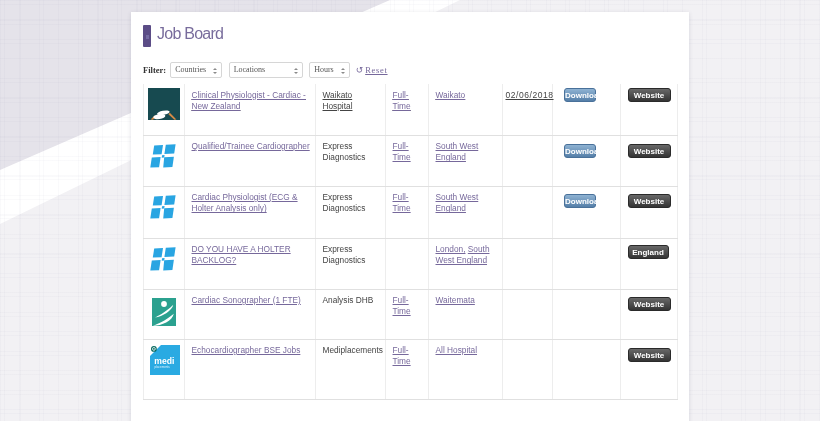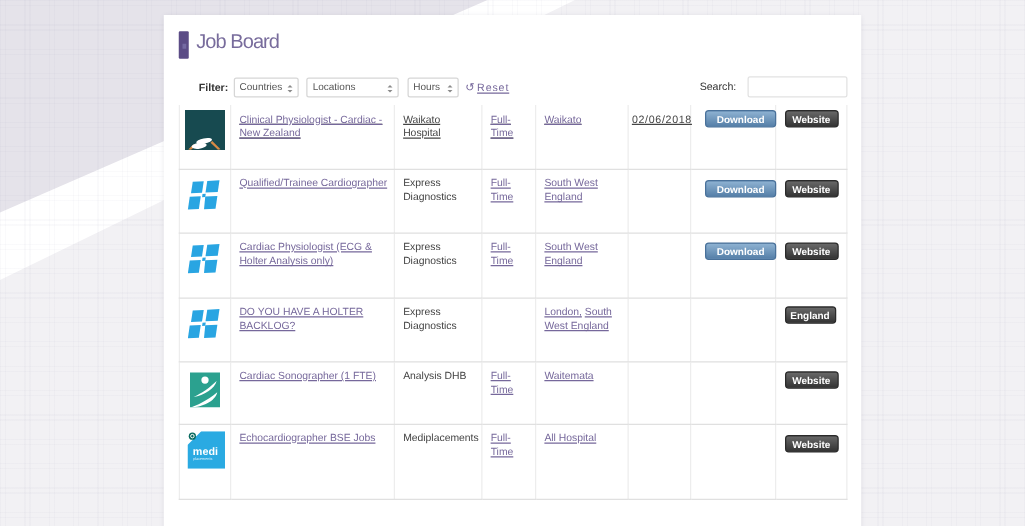--- a/index.html
+++ b/index.html
@@ -21,21 +21,21 @@
   background:#ffffff;
   clip-path:polygon(390px 0, 460px 0, 0 224px, 0 170px);
 }
 .card {
   position:absolute; left:131px; top:12px; width:558px; height:420px;
   background:#fff; box-shadow:0 1px 4px rgba(80,80,110,0.18);
 }
 .badge { position:absolute; left:12px; top:13px; width:8px; height:22px; background:#5b4c86; border-radius:1px; }
 .badge:after { content:""; position:absolute; left:2.5px; top:10px; width:3px; height:4px; background:#746aa2; }
 h1 { position:absolute; left:26px; top:14px; font-size:16px; line-height:16px; font-weight:normal; letter-spacing:-0.75px; color:#786c9c; }
-.filter { position:absolute; left:28px; top:50px; height:18px; font-size:8.5px; color:#333; white-space:nowrap; }
+.filter { position:absolute; left:12px; top:50px; height:18px; font-size:8.5px; color:#333; white-space:nowrap;font-family:Liberation Serif, serif; }
 .filter b { font-weight:bold; margin-right:4px; vertical-align:middle; }
 .sel {
   display:inline-block; vertical-align:middle; position:relative; height:16px; overflow:hidden;
   border:1px solid #d6d6d6; border-radius:2px; background:#fff; color:#555;
   font-size:8px; line-height:14px; padding:0 4px; margin-right:6.5px;
 }
 .s1{width:52px}.s2{width:74px}.s3{width:41px}
 .arrud { position:absolute; right:3px; top:2.5px; width:5px; height:10px; }
 .arrud:before { content:""; position:absolute; left:0; top:2px; border-left:2px solid transparent; border-right:2px solid transparent; border-bottom:2.5px solid #8a8a8a; }
 .arrud:after { content:""; position:absolute; left:0; bottom:2px; border-left:2px solid transparent; border-right:2px solid transparent; border-top:2.5px solid #8a8a8a; }
@@ -64,39 +64,38 @@
 }
 td:first-child { padding:4px 0 0 4px; border-left:1px solid #ededed; }
 tr.r1 td { height:51px;text-decoration:underline; } tr.r2 td { height:51px; } tr.r3 td { height:52px; }
 tr.r4 td { height:51px; } tr.r5 td { height:50px; } tr.r6 td { height:60px; }
 a { color:#76689b; text-decoration:underline; }
 .btn {
   display:inline-block; vertical-align:top; margin-top:1.5px; height:14px; border-radius:3px; color:#fff;
   font-size:8px; font-weight:bold; text-align:center; line-height:13px;
   border:1px solid;
 }
-.dl { width:57px; margin-left:4.5px; background:linear-gradient(#8eb2d2, #557fa8); border-color:#49719a; }
+.dl { width:32px; margin-left:4.5px; background:linear-gradient(#8eb2d2, #557fa8); border-color:#49719a; }
 .ws { width:43px; margin-left:0; background:linear-gradient(#686868, #343434); border-color:#2a2a2a; }
 .dt { width:41px; margin-left:0; background:linear-gradient(#686868, #343434); border-color:#2a2a2a; }
 .date { letter-spacing:0.55px; font-size:8.5px; }
 tr.r1 .btn{margin-top:-1.5px} tr.r2 .btn{margin-top:2.5px} tr.r4 .btn{margin-top:1px}
 tr.r5 .btn{margin-top:1.5px} tr.r6 .btn{margin-top:3px}
 </style>
 </head>
 <body>
 <div class="lav"></div>
 <div class="stripe"></div>
 <div class="grid"></div>
 <div class="card">
   <div class="badge"></div>
   <h1>Job Board</h1>
   <div class="filter">
     <b>Filter:</b><span class="sel s1">Countries<span class="arrud"></span></span><span class="sel s2">Locations<span class="arrud"></span></span><span class="sel s3">Hours<span class="arrud"></span></span><span class="reset"><span class="ic">↺</span><u>Reset</u></span>
   </div>
-  <div class="search">Search:<input type="text" style=""></div>
   <table>
     <colgroup>
         <col class="c1">
         <col class="c2">
         <col class="c3">
         <col class="c4">
         <col class="c5">
         <col class="c6">
         <col class="c7">
         <col class="c8">

